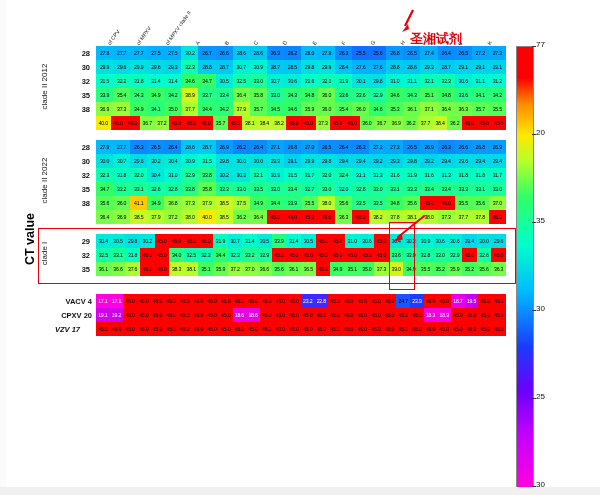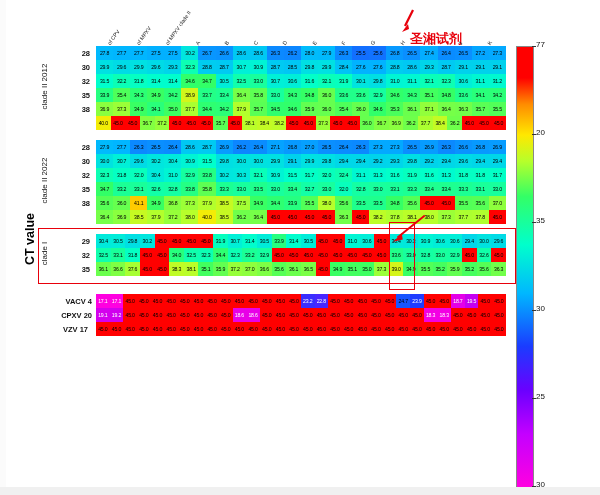--- a/index.html
+++ b/index.html
@@ -117,21 +117,21 @@
     <div class="ytick" style="left: 68px; top: 171px;">32</div>
     <div class="ytick" style="left: 68px; top: 185px;">35</div>
     <div class="ytick" style="left: 68px; top: 199px;">38</div>
     <div class="grouplabel" style="width: 84px; left: 2px; top: 176px;">clade II 2022</div>
     <div class="ytick" style="left: 68px; top: 237px;">29</div>
     <div class="ytick" style="left: 68px; top: 251px;">32</div>
     <div class="ytick" style="left: 68px; top: 265px;">35</div>
     <div class="grouplabel" style="width: 42px; left: 23px; top: 249px;">clade I</div>
     <div class="bottomlabel" style="left: 34px; width: 58px; top: 297px;">VACV 4</div>
     <div class="bottomlabel" style="left: 34px; width: 58px; top: 311px;">CPXV 20</div>
-    <div class="bottomlabel" style="left: 30px; width: 58px; top: 325px;">VZV 17</div>
+    <div class="bottomlabel" style="left: 22px; width: 58px; top: 325px; font-style: italic;">VZV 17</div>
     <div class="hlbox" style="left: 38px; top: 228px; width: 478px; height: 56px;"></div>
     <div class="hlbox" style="left: 388.74px; top: 222px; width: 26px; height: 68px;"></div>
     <svg viewBox="0 0 40 30" style="position: absolute; left: 387.1px; top: 212px; width: 42px; height: 32px;">
       <line x1="36" y1="3" x2="10" y2="24" stroke="#e8000b" stroke-width="1.8"></line>
       <polygon points="6,28 14,20 15,26" fill="#e8000b"></polygon>
     </svg>
     <div class="cbtick" style="top: 40px;">77</div>
     <div class="cbline" style="top: 46px;"></div>
     <div class="cbtick" style="top: 128px;">20</div>
     <div class="cbline" style="top: 134px;"></div>

